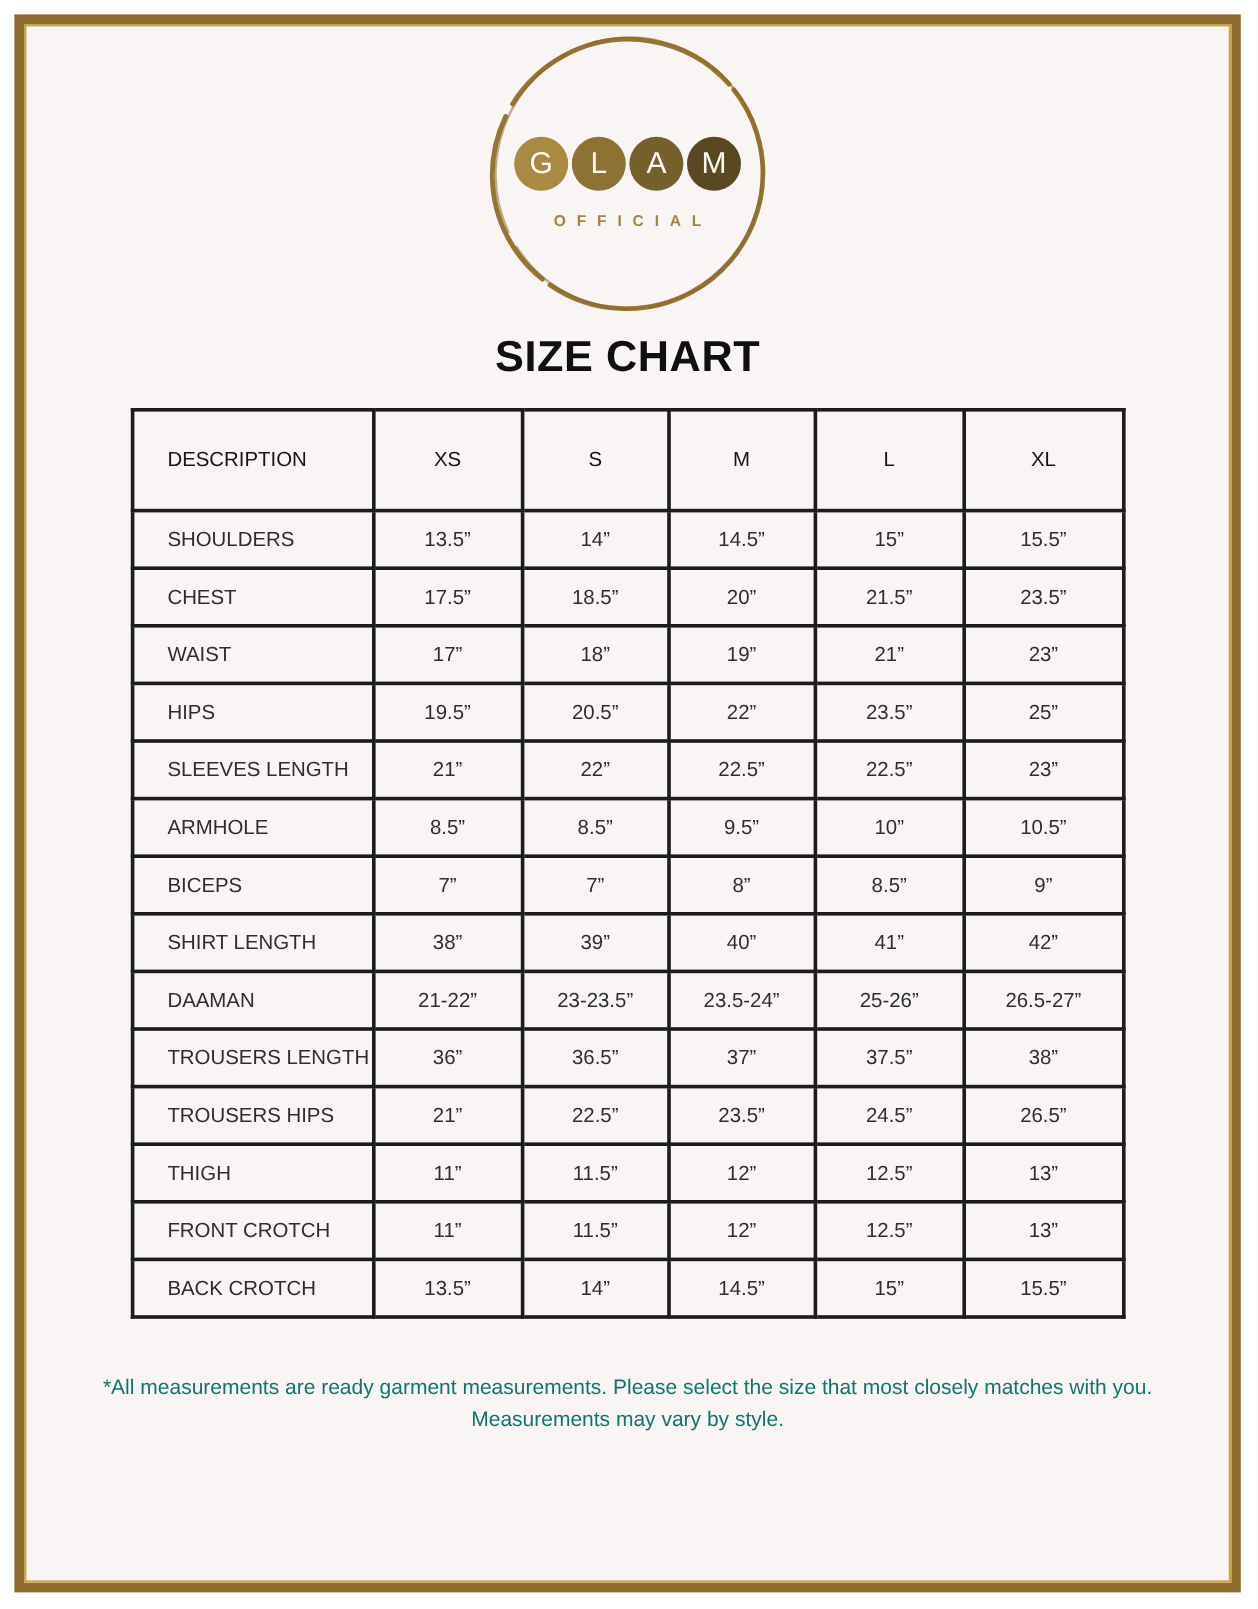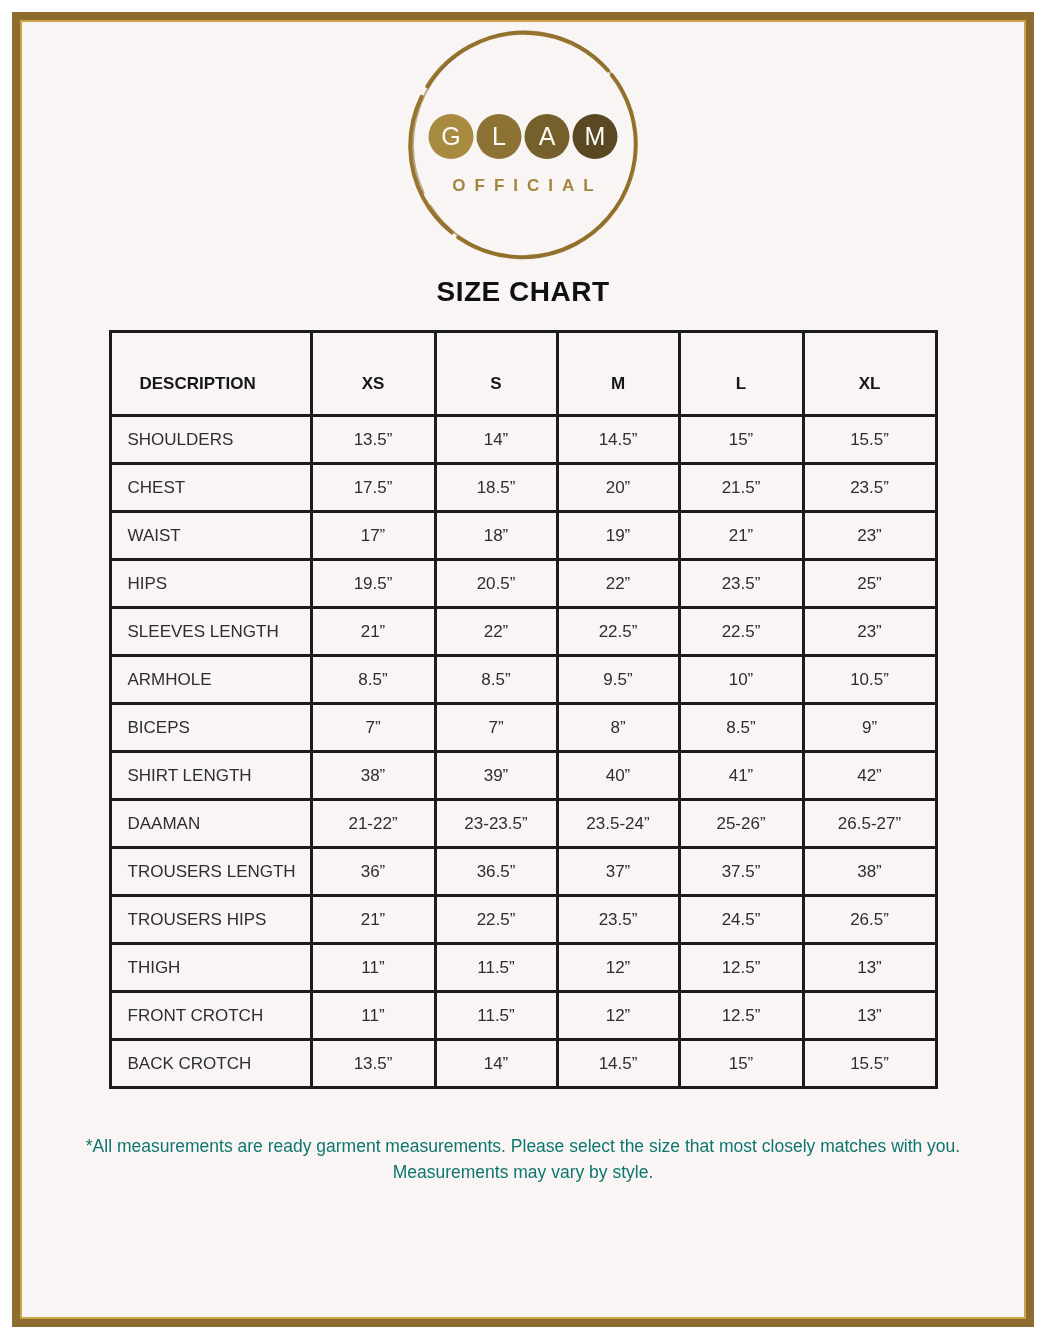--- a/index.html
+++ b/index.html
@@ -50,60 +50,60 @@
     width:45px;height:45px;border-radius:50%;
     display:flex;align-items:center;justify-content:center;
     color:#fbfaf5;
     font-size:25px;font-weight:400;line-height:1;
     letter-spacing:0;
   }
   .official{
     position:absolute;top:148px;left:0;width:100%;
     text-align:center;
     color:var(--official);
-    font-size:17px;font-weight:700;
+    font-size:13px;font-weight:700;
     letter-spacing:9px;text-indent:9px;
   }
   
   .size-chart-title{
     margin:13px 0 0 0;
-    font-size:28px;font-weight:700;color:#101010;
+    font-size:36px;font-weight:700;color:#101010;
     letter-spacing:0.5px;
     flex:0 0 auto;
   }
   
   .table-wrap{margin-top:22px;flex:0 0 auto;}
   table{
     border-collapse:collapse;
     width:826px;
     table-layout:fixed;
     background:var(--page-bg);
   }
   th,td{
     border:3px solid var(--tbl-border);
     font-size:17px;
   }
   thead th{
     height:84px;
     vertical-align:bottom;
-    padding-bottom:20px;
-    font-weight:700;color:#161616;
+    padding-bottom:31px;
+    font-weight:400;color:#161616;
     text-align:center;
   }
   thead th.desc{
     text-align:left;padding-left:28px;
   }
   tbody td{
     height:48px;
     text-align:center;
     color:#2e2e2e;
     font-weight:400;
   }
   tbody td.label{
-    text-align:left;padding-left:16px;
+    text-align:left;padding-left:28px;
   }
   
   .footer-note{
     margin-top:44px;
     width:900px;
     text-align:center;
     font-size:17.5px;
     color:#0f766e;
     line-height:1.5;
     flex:0 0 auto;

